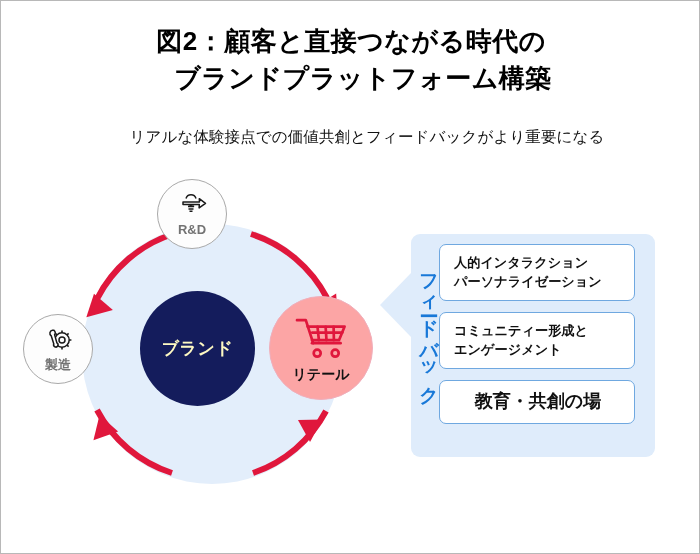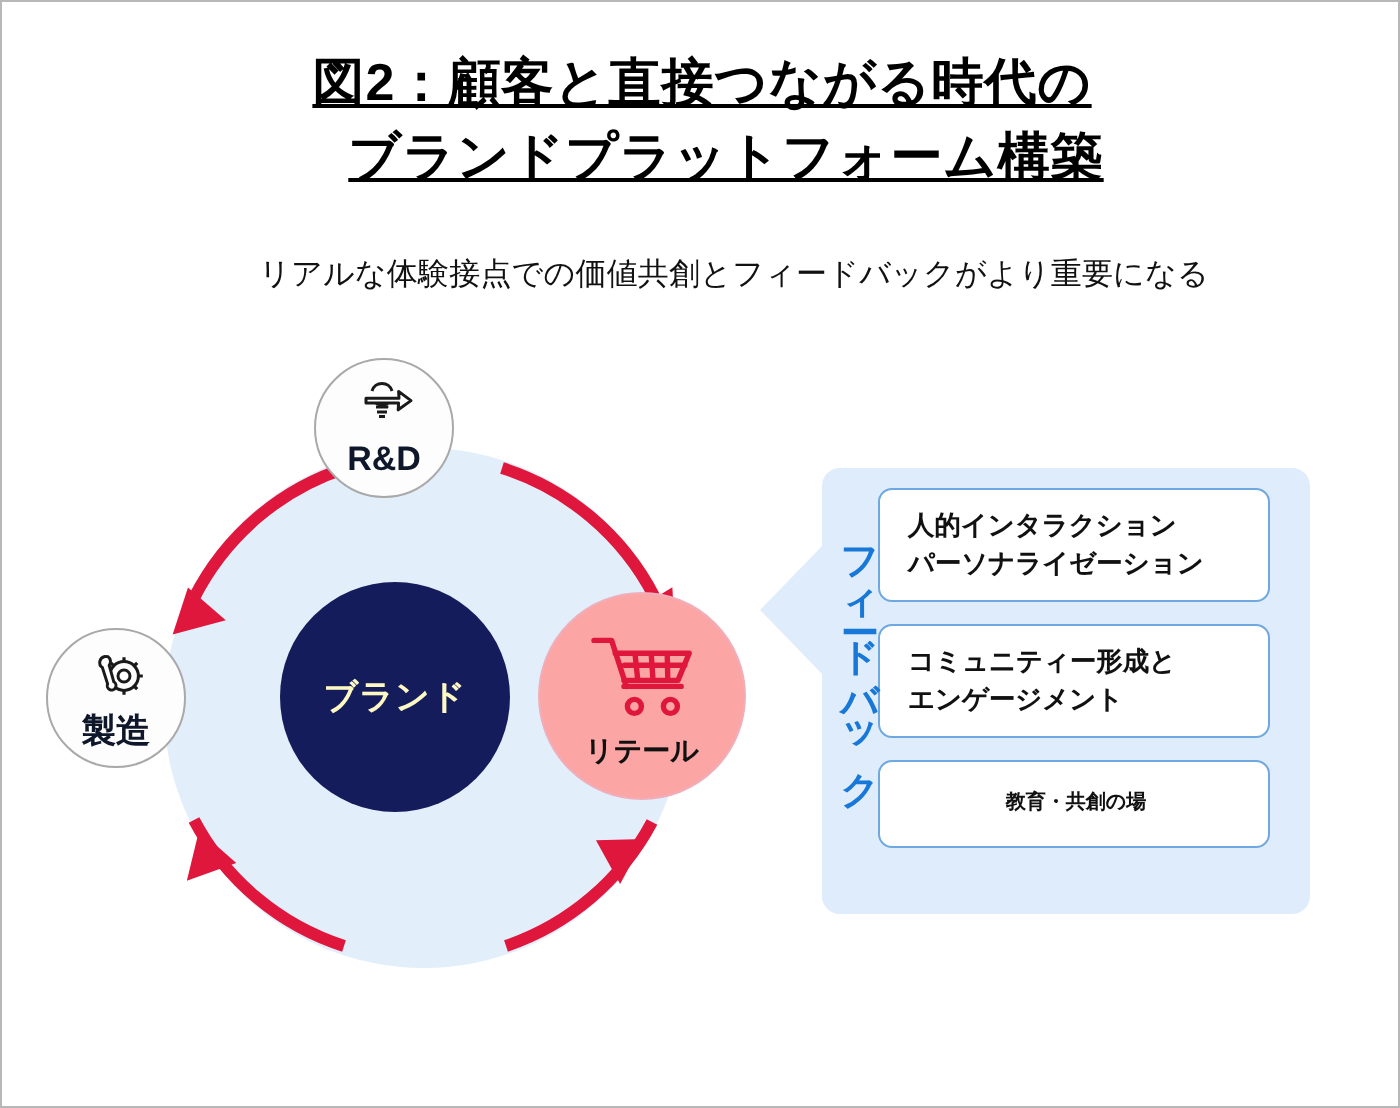--- a/index.html
+++ b/index.html
@@ -32,21 +32,20 @@
     width: 700px;
     text-align: center;
   }
   .title-line {
     font-size: 26px;
     font-weight: bold;
     color: #000000;
     letter-spacing: 0.5px;
     line-height: 1.42;
     white-space: nowrap;
-    text-decoration: underline;
   }
   .title-line.l2 { padding-left: 24px; }
 
   #subtitle {
     position: absolute;
     left: 0;
     top: 126px;
     width: 700px;
     text-align: center;
     font-size: 15.5px;
@@ -78,23 +77,23 @@
     display: flex;
     flex-direction: column;
     align-items: center;
     justify-content: center;
   }
   .node.plain {
     background: #fdfdfd;
     border: 1.6px solid #a9a9a9;
   }
   .node-label {
-    font-size: 17px;
-    font-weight: bold;
-    color: #0f172a;
+    font-size: 13px;
+    font-weight: bold;
+    color: #737373;
     line-height: 1;
     white-space: nowrap;
   }
   .node-label.outside {
     position: absolute;
     left: 50%;
     transform: translateX(-50%);
     top: calc(100% + 6px);
   }
   .node-icon { display: block; }
@@ -183,21 +182,21 @@
     font-size: 13.2px;
     font-weight: bold;
     color: #111111;
     line-height: 1.42;
     white-space: nowrap;
   }
   .panel-box.single {
     align-items: center;
     min-height: 44px;
   }
-  .panel-box.single .bline { font-size: 10px; }
+  .panel-box.single .bline { font-size: 18px; }
 </style>
 </head>
 <body>
 
 <div id="frame">
 
   <div id="header">
     <div class="title-line l1">図2：顧客と直接つながる時代の</div>
     <div class="title-line l2">ブランドプラットフォーム構築</div>
   </div>

